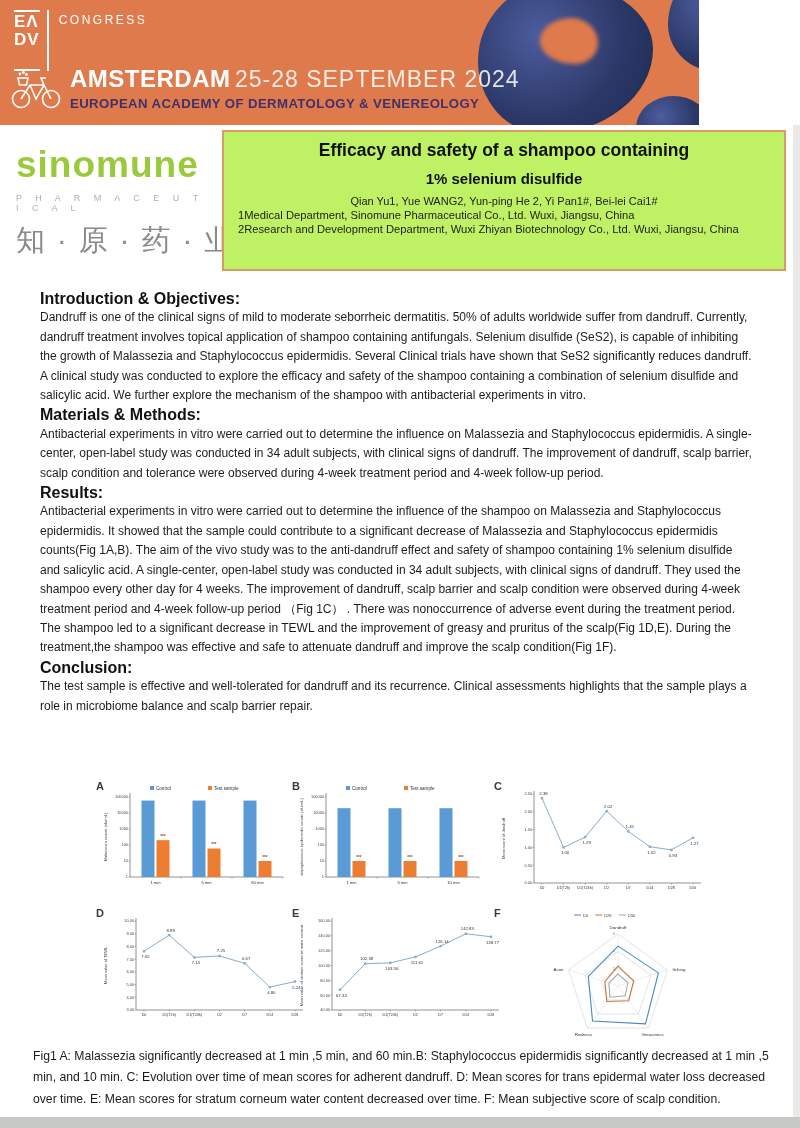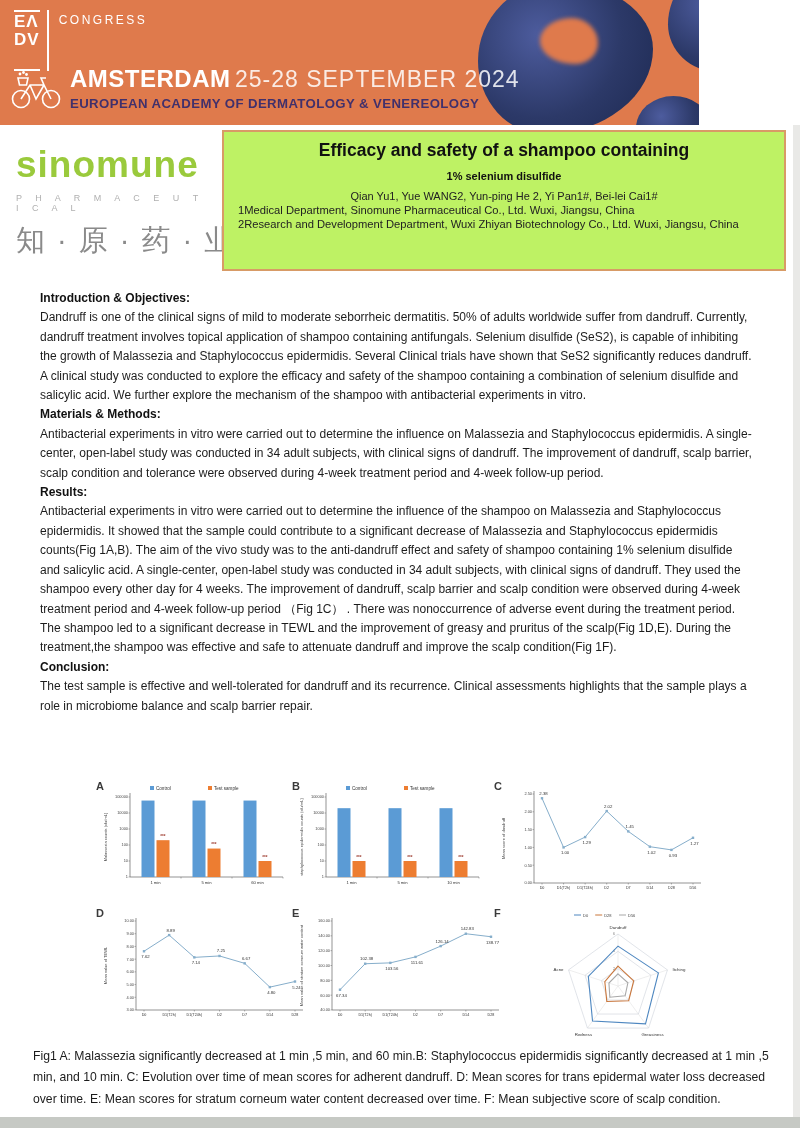--- a/index.html
+++ b/index.html
@@ -30,26 +30,26 @@
   
   .brand { position:absolute; top:146px; left:16px; width:200px; }
   .brand-name { color:#9ACA3C; font-size:37px; font-weight:bold; letter-spacing:1px; line-height:38px; }
   .brand-sub { color:#b0b0b0; font-size:9px; letter-spacing:5.5px; margin-top:9px; }
   .brand-cn { color:#8a8a8a; font-size:29px; font-weight:300; letter-spacing:2px; margin-top:8px; white-space:nowrap; }
   .titlebox {
     position:absolute; top:130px; left:222px; width:564px; height:141px;
     border:2px solid #D89B66; background:#bef264; padding:8px 14px 6px 14px; text-align:center;
   }
   .title1 { font-size:17.5px; font-weight:bold; color:#111; }
-  .title2 { font-size:11px; font-weight:bold; color:#111; margin-top:9px; }
+  .title2 { font-size:15px; font-weight:bold; color:#111; margin-top:9px; }
   .authors { font-size:11px; color:#222; margin-top:8px; }
   .affil { font-size:11.2px; color:#222; text-align:left; margin-top:2px; }
   
   .bodytext { position:absolute; top:289px; left:40px; width:714px; font-size:12px; line-height:19.4px; color:#1c1c1c; }
-  .bodytext h3 { font-size:12px; font-weight:bold; color:#111; }
+  .bodytext h3 { font-size:16px; font-weight:bold; color:#111; }
   
   .figures {
     position:absolute; top:777px; left:92px; width:648px;
     display:grid; grid-template-columns:196px 202px 250px; grid-template-rows:127px 142px;
   }
   .fig-cell { position:relative; }
   .fig-letter { position:absolute; left:4px; top:3px; font-size:11px; font-weight:bold; color:#3a3a3a; }
   .fig-cell svg { display:block; margin-left:8px; margin-top:4px; }
   
   .caption { position:absolute; top:1046px; left:33px; width:738px; font-size:12.2px; line-height:21.4px; color:#1c1c1c; }

